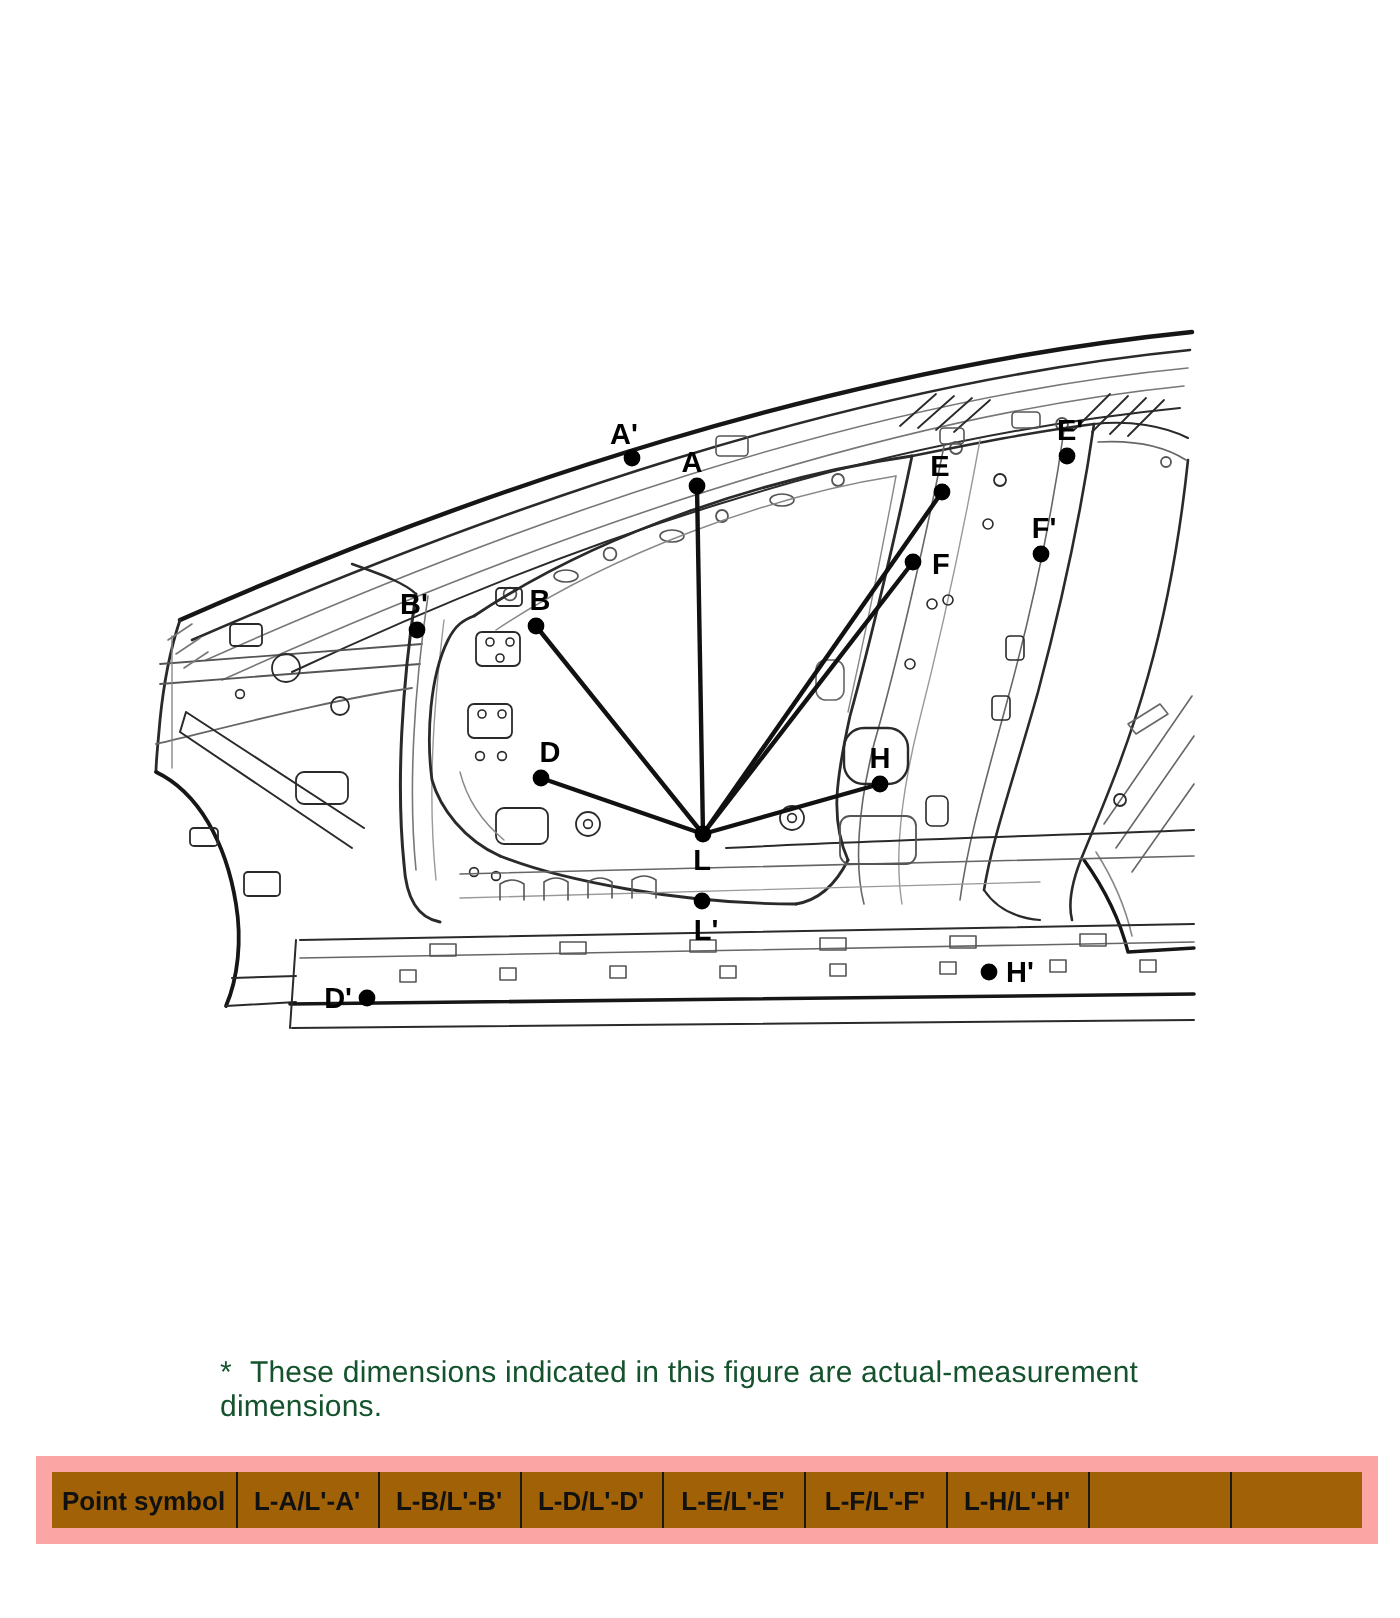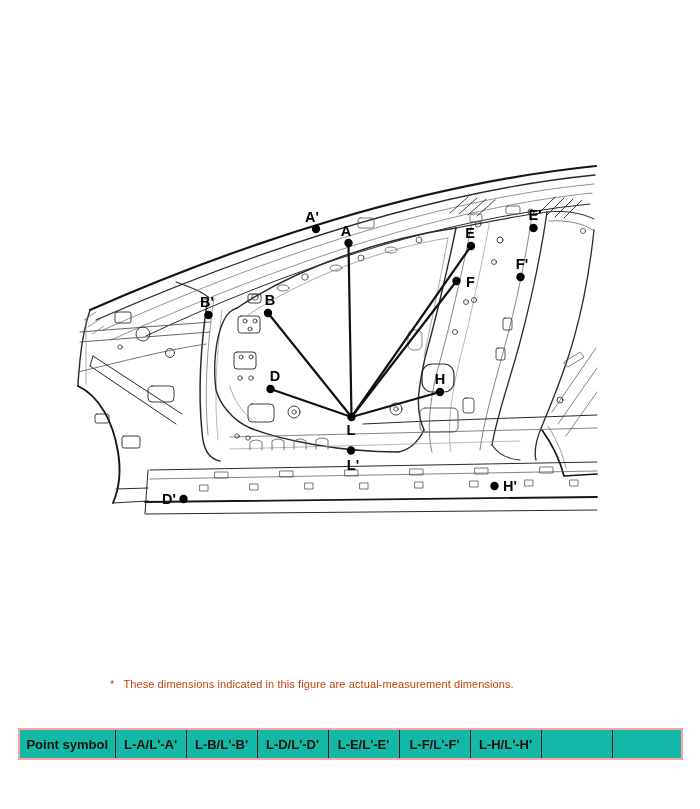--- a/index.html
+++ b/index.html
@@ -1,24 +1,24 @@
 <!DOCTYPE html>
 <html><head>
 <meta charset="utf-8">
 <style>
   html,body{margin:0;padding:0;background:#fff;}
   #page{position:relative;width:700px;height:809px;background:#fff;overflow:hidden;
         font-family:"Liberation Sans",sans-serif;color:#111;}
   #figure-svg{position:absolute;left:0;top:0;}
   .pt-label{font-family:"Liberation Sans",sans-serif;font-weight:bold;font-size:14.5px;fill:#000;}
-  .note{position:absolute;left:110px;top:678px;width:500px;font-size:11px;color:#c2410c;
+  .note{position:absolute;left:110px;top:678px;width:500px;font-size:15px;color:#14532d;
         letter-spacing:.1px;}
   .note .marker{margin-right:9px;}
   #dim-table{position:absolute;left:18px;top:728px;border-collapse:collapse;table-layout:fixed;
-        width:663px;background:#14b8a6;border:2px solid #fca5a5;}
+        width:663px;background:#a16207;border:8px solid #fca5a5;}
   #dim-table td{border:1px solid #1a1a1a;height:28px;text-align:center;vertical-align:middle;
         font-size:13px;padding:0 2px;white-space:nowrap;overflow:hidden;}
   #dim-table td.hdr{font-weight:bold;}
 </style>
 </head>
 <body>
 
 <div id="page">
 
   <svg id="figure-svg" width="700" height="809" viewBox="0 0 700 809">

